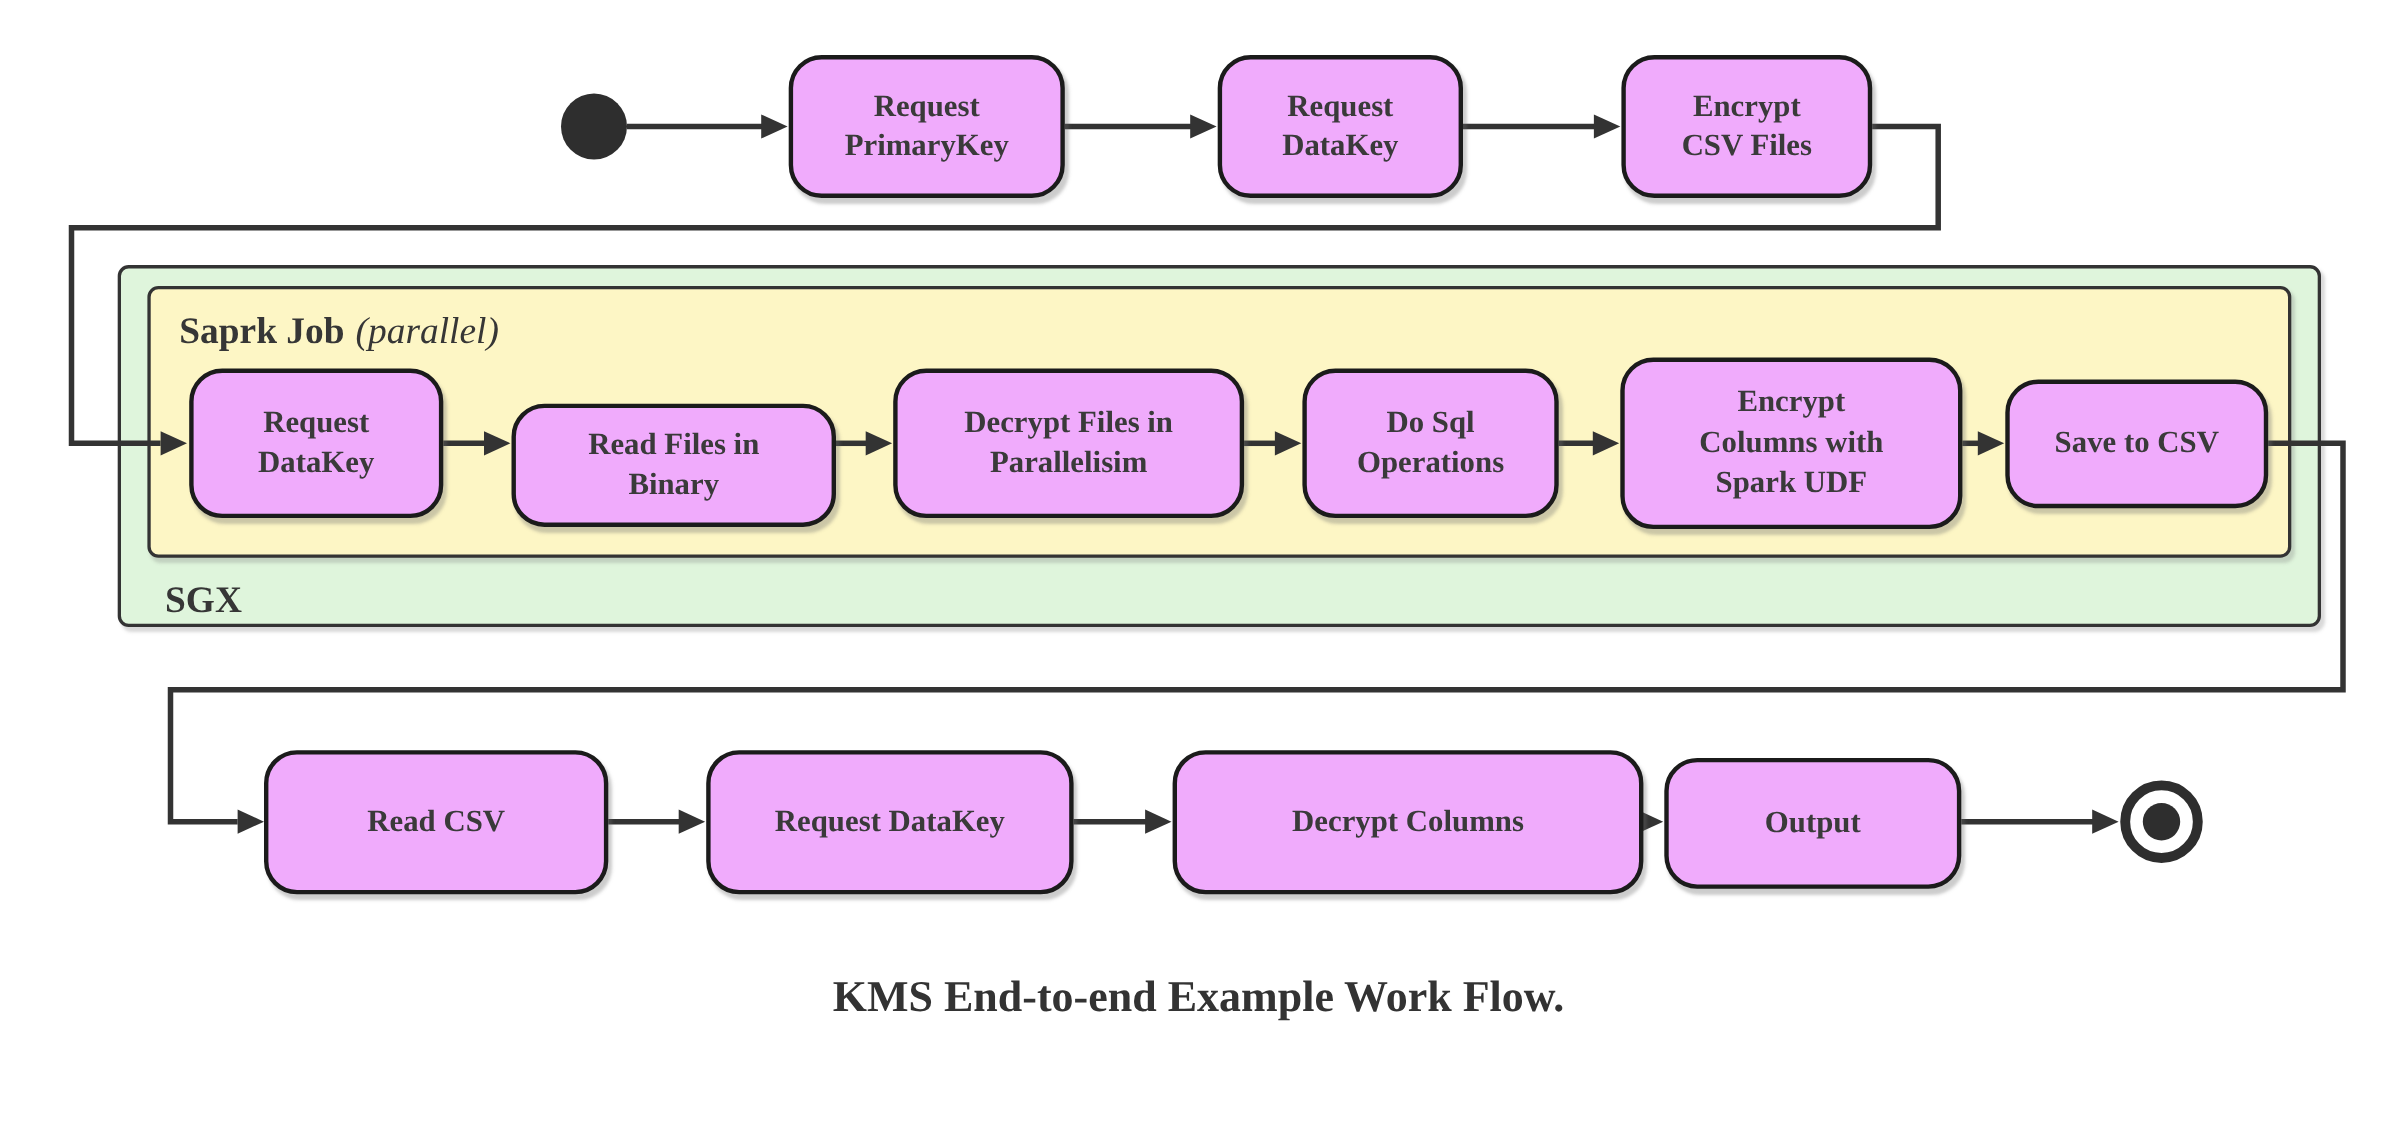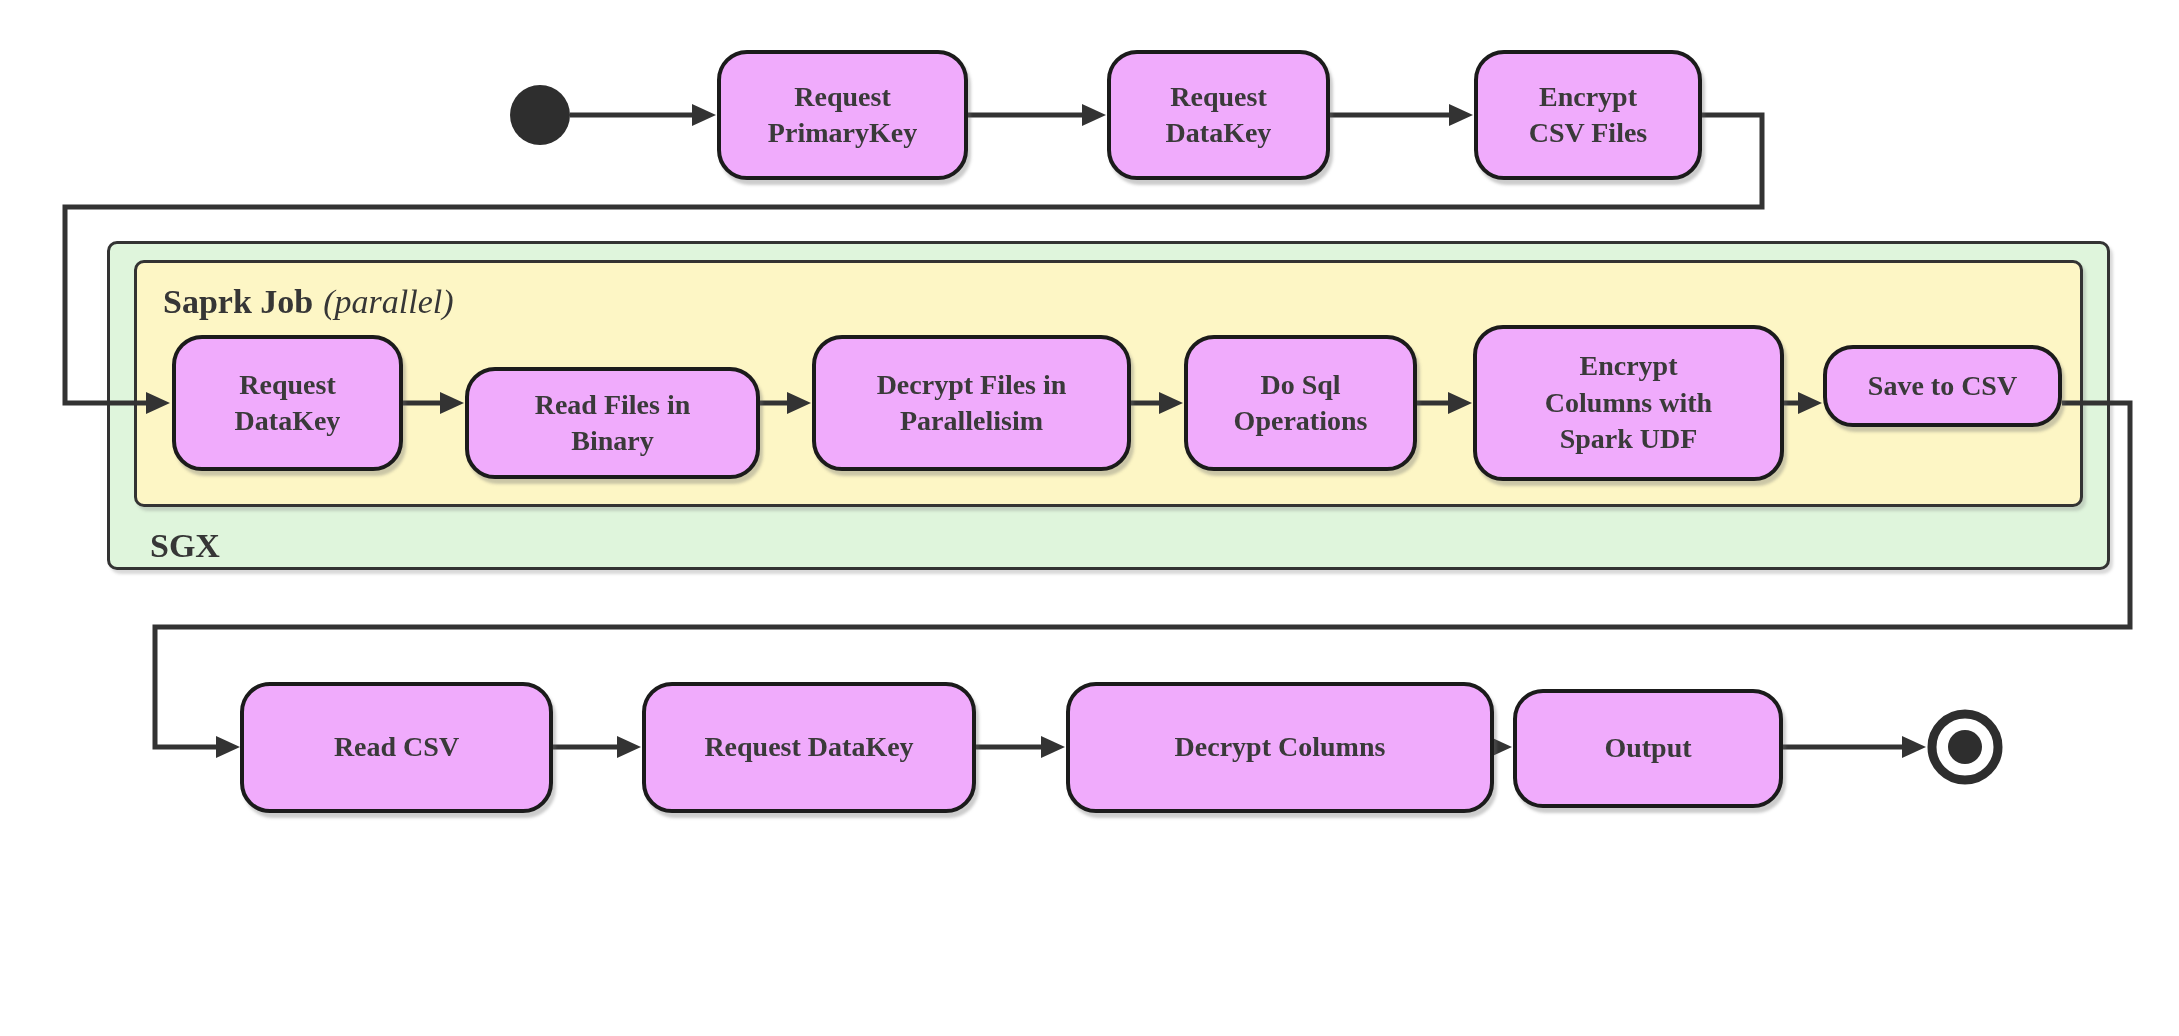--- a/index.html
+++ b/index.html
@@ -157,31 +157,32 @@
   </div>
   <div class="state" style="left:1184px;top:335px;width:233px;height:136px;">
     <span class="state-label">Do Sql
 Operations</span>
   </div>
   <div class="state" style="left:1473px;top:325px;width:311px;height:156px;">
     <span class="state-label">Encrypt
 Columns with
 Spark UDF</span>
   </div>
-  <div class="state" style="left:1823px;top:345px;width:239px;height:82px;justify-content:center;">
+  <div class="state" style="left:1823px;top:345px;width:239px;height:117px;justify-content:center;">
     <span class="state-label">Save to CSV</span>
   </div>
 
   <div class="state" style="left:240px;top:682px;width:313px;height:131px;">
     <span class="state-label">Read CSV</span>
   </div>
   <div class="state" style="left:642px;top:682px;width:334px;height:131px;">
     <span class="state-label">Request DataKey</span>
   </div>
   <div class="state" style="left:1066px;top:682px;width:428px;height:131px;">
     <span class="state-label">Decrypt Columns</span>
   </div>
   <div class="state" style="left:1513px;top:689px;width:270px;height:119px;">
     <span class="state-label">Output</span>
   </div>
 
+  <div id="caption">KMS End-to-end Example Work Flow.</div>
 
 </div>
 
 </body></html>

